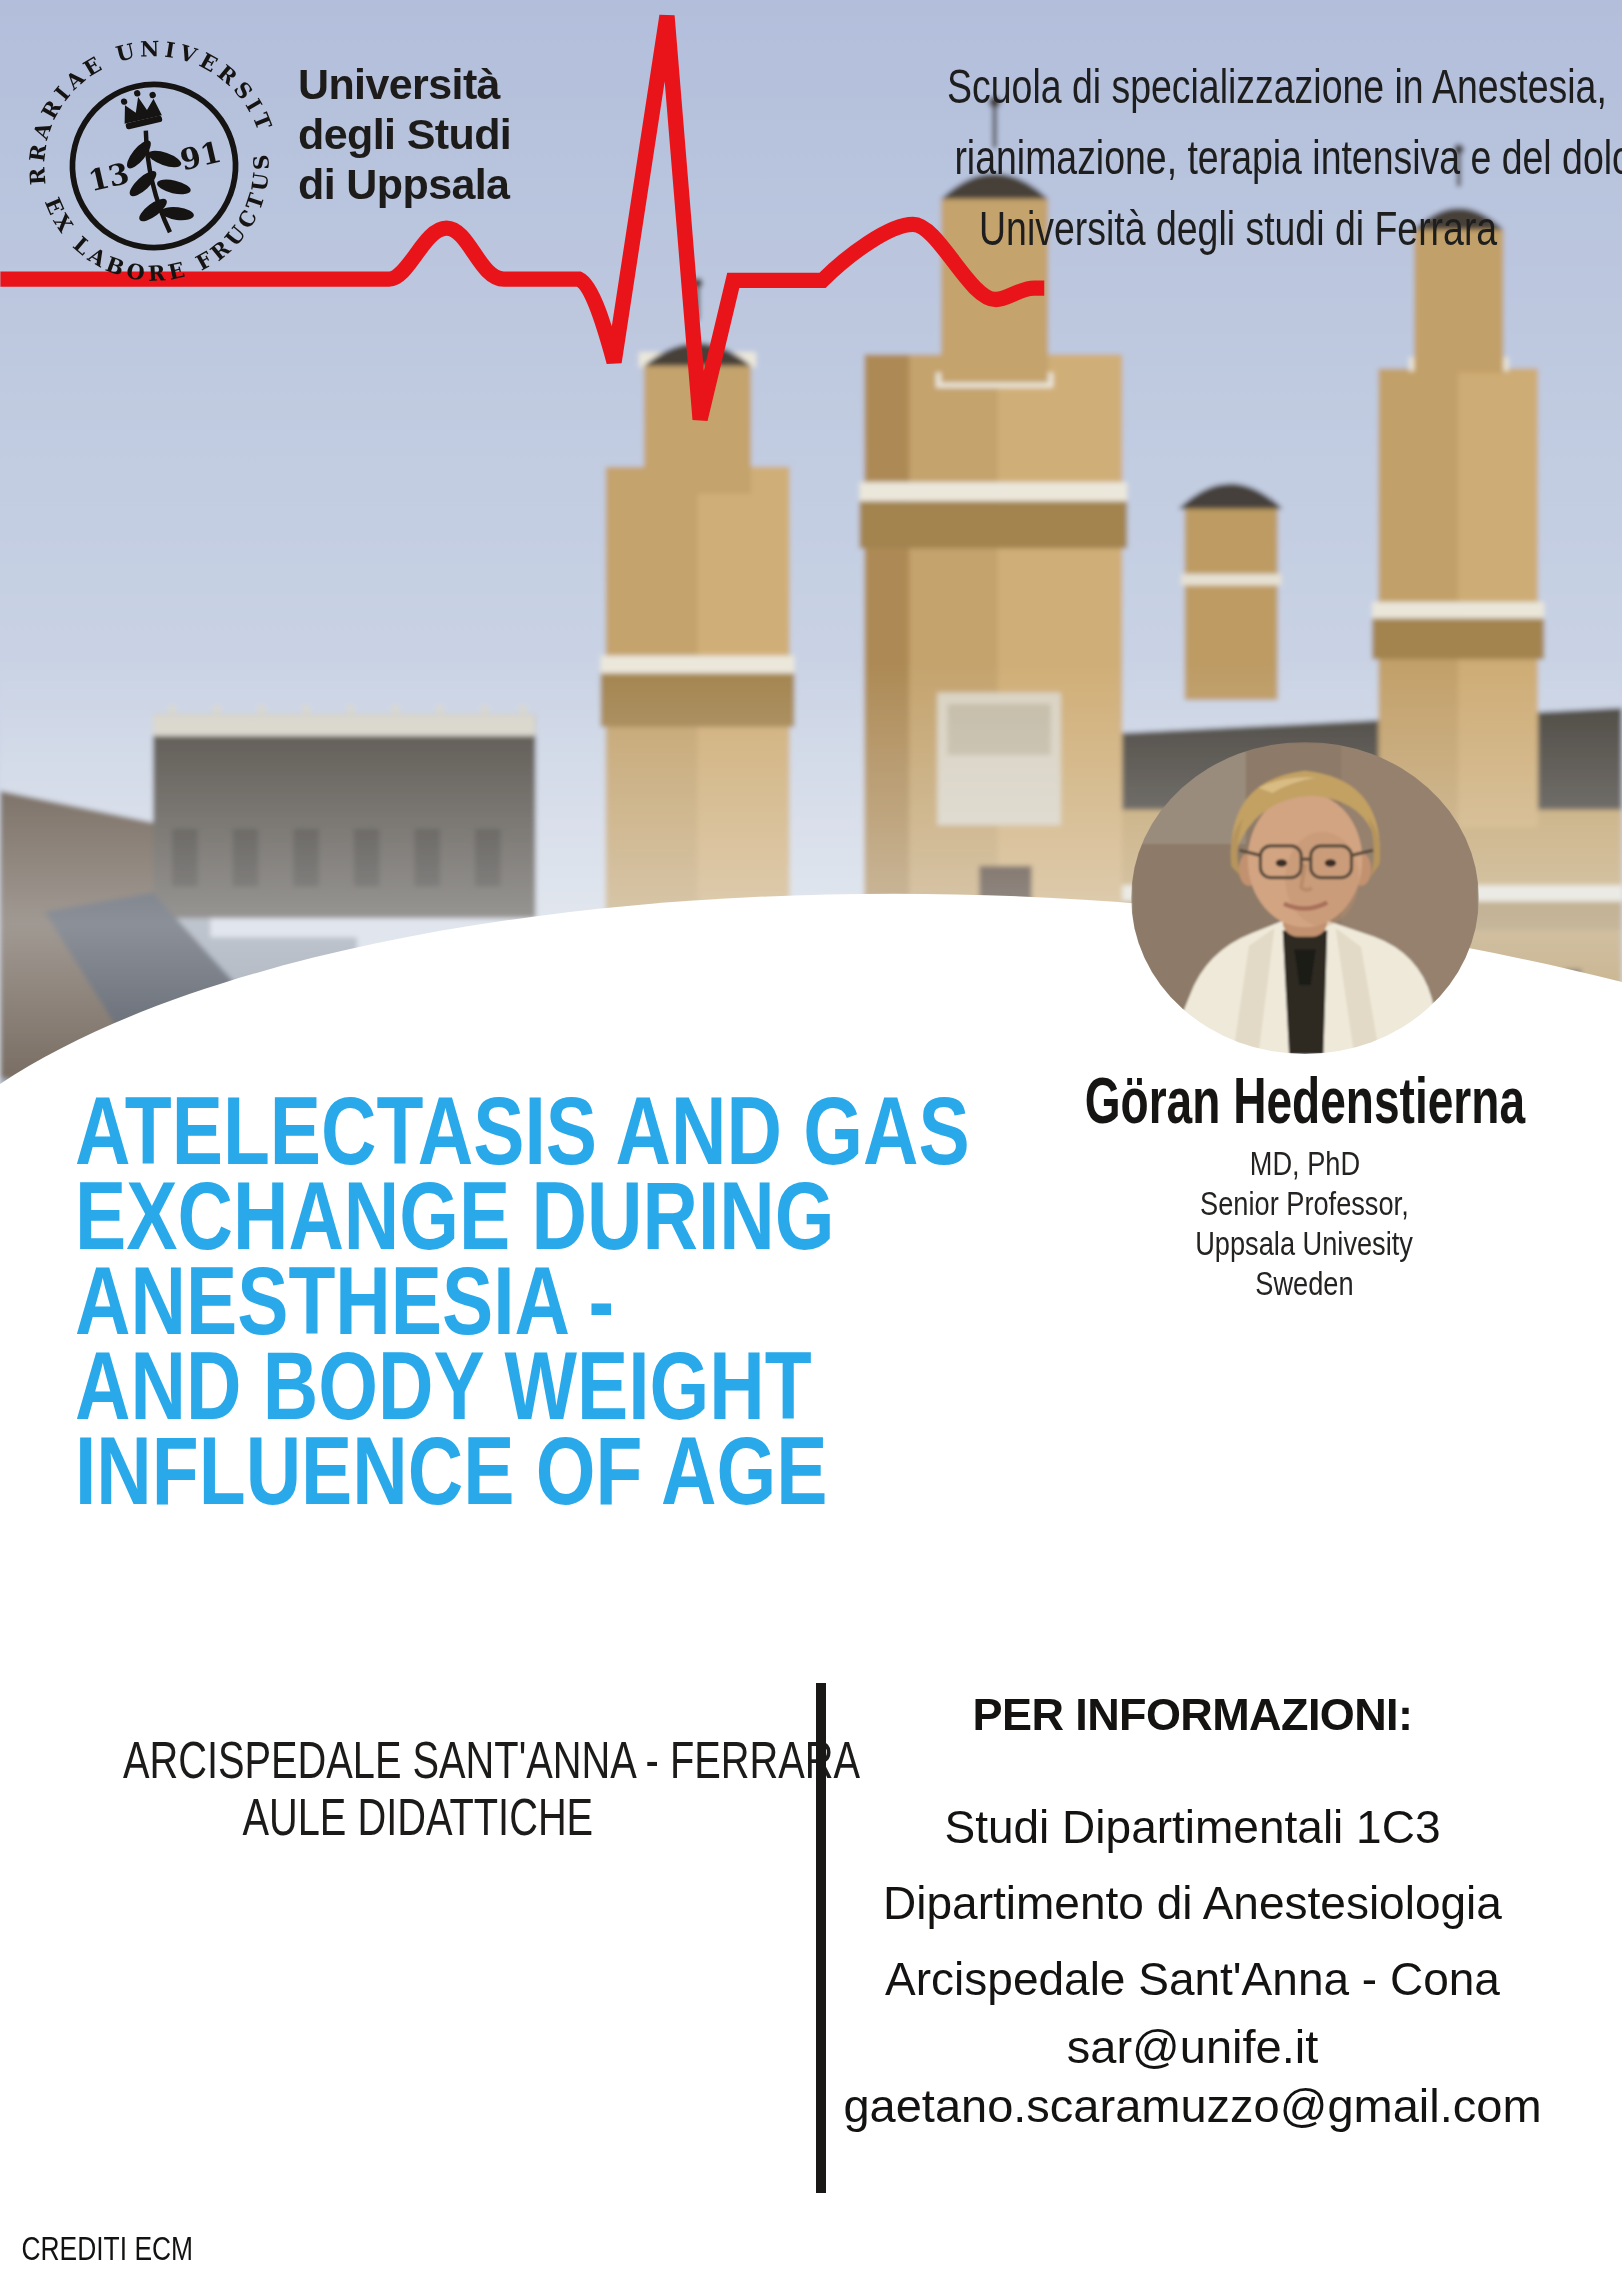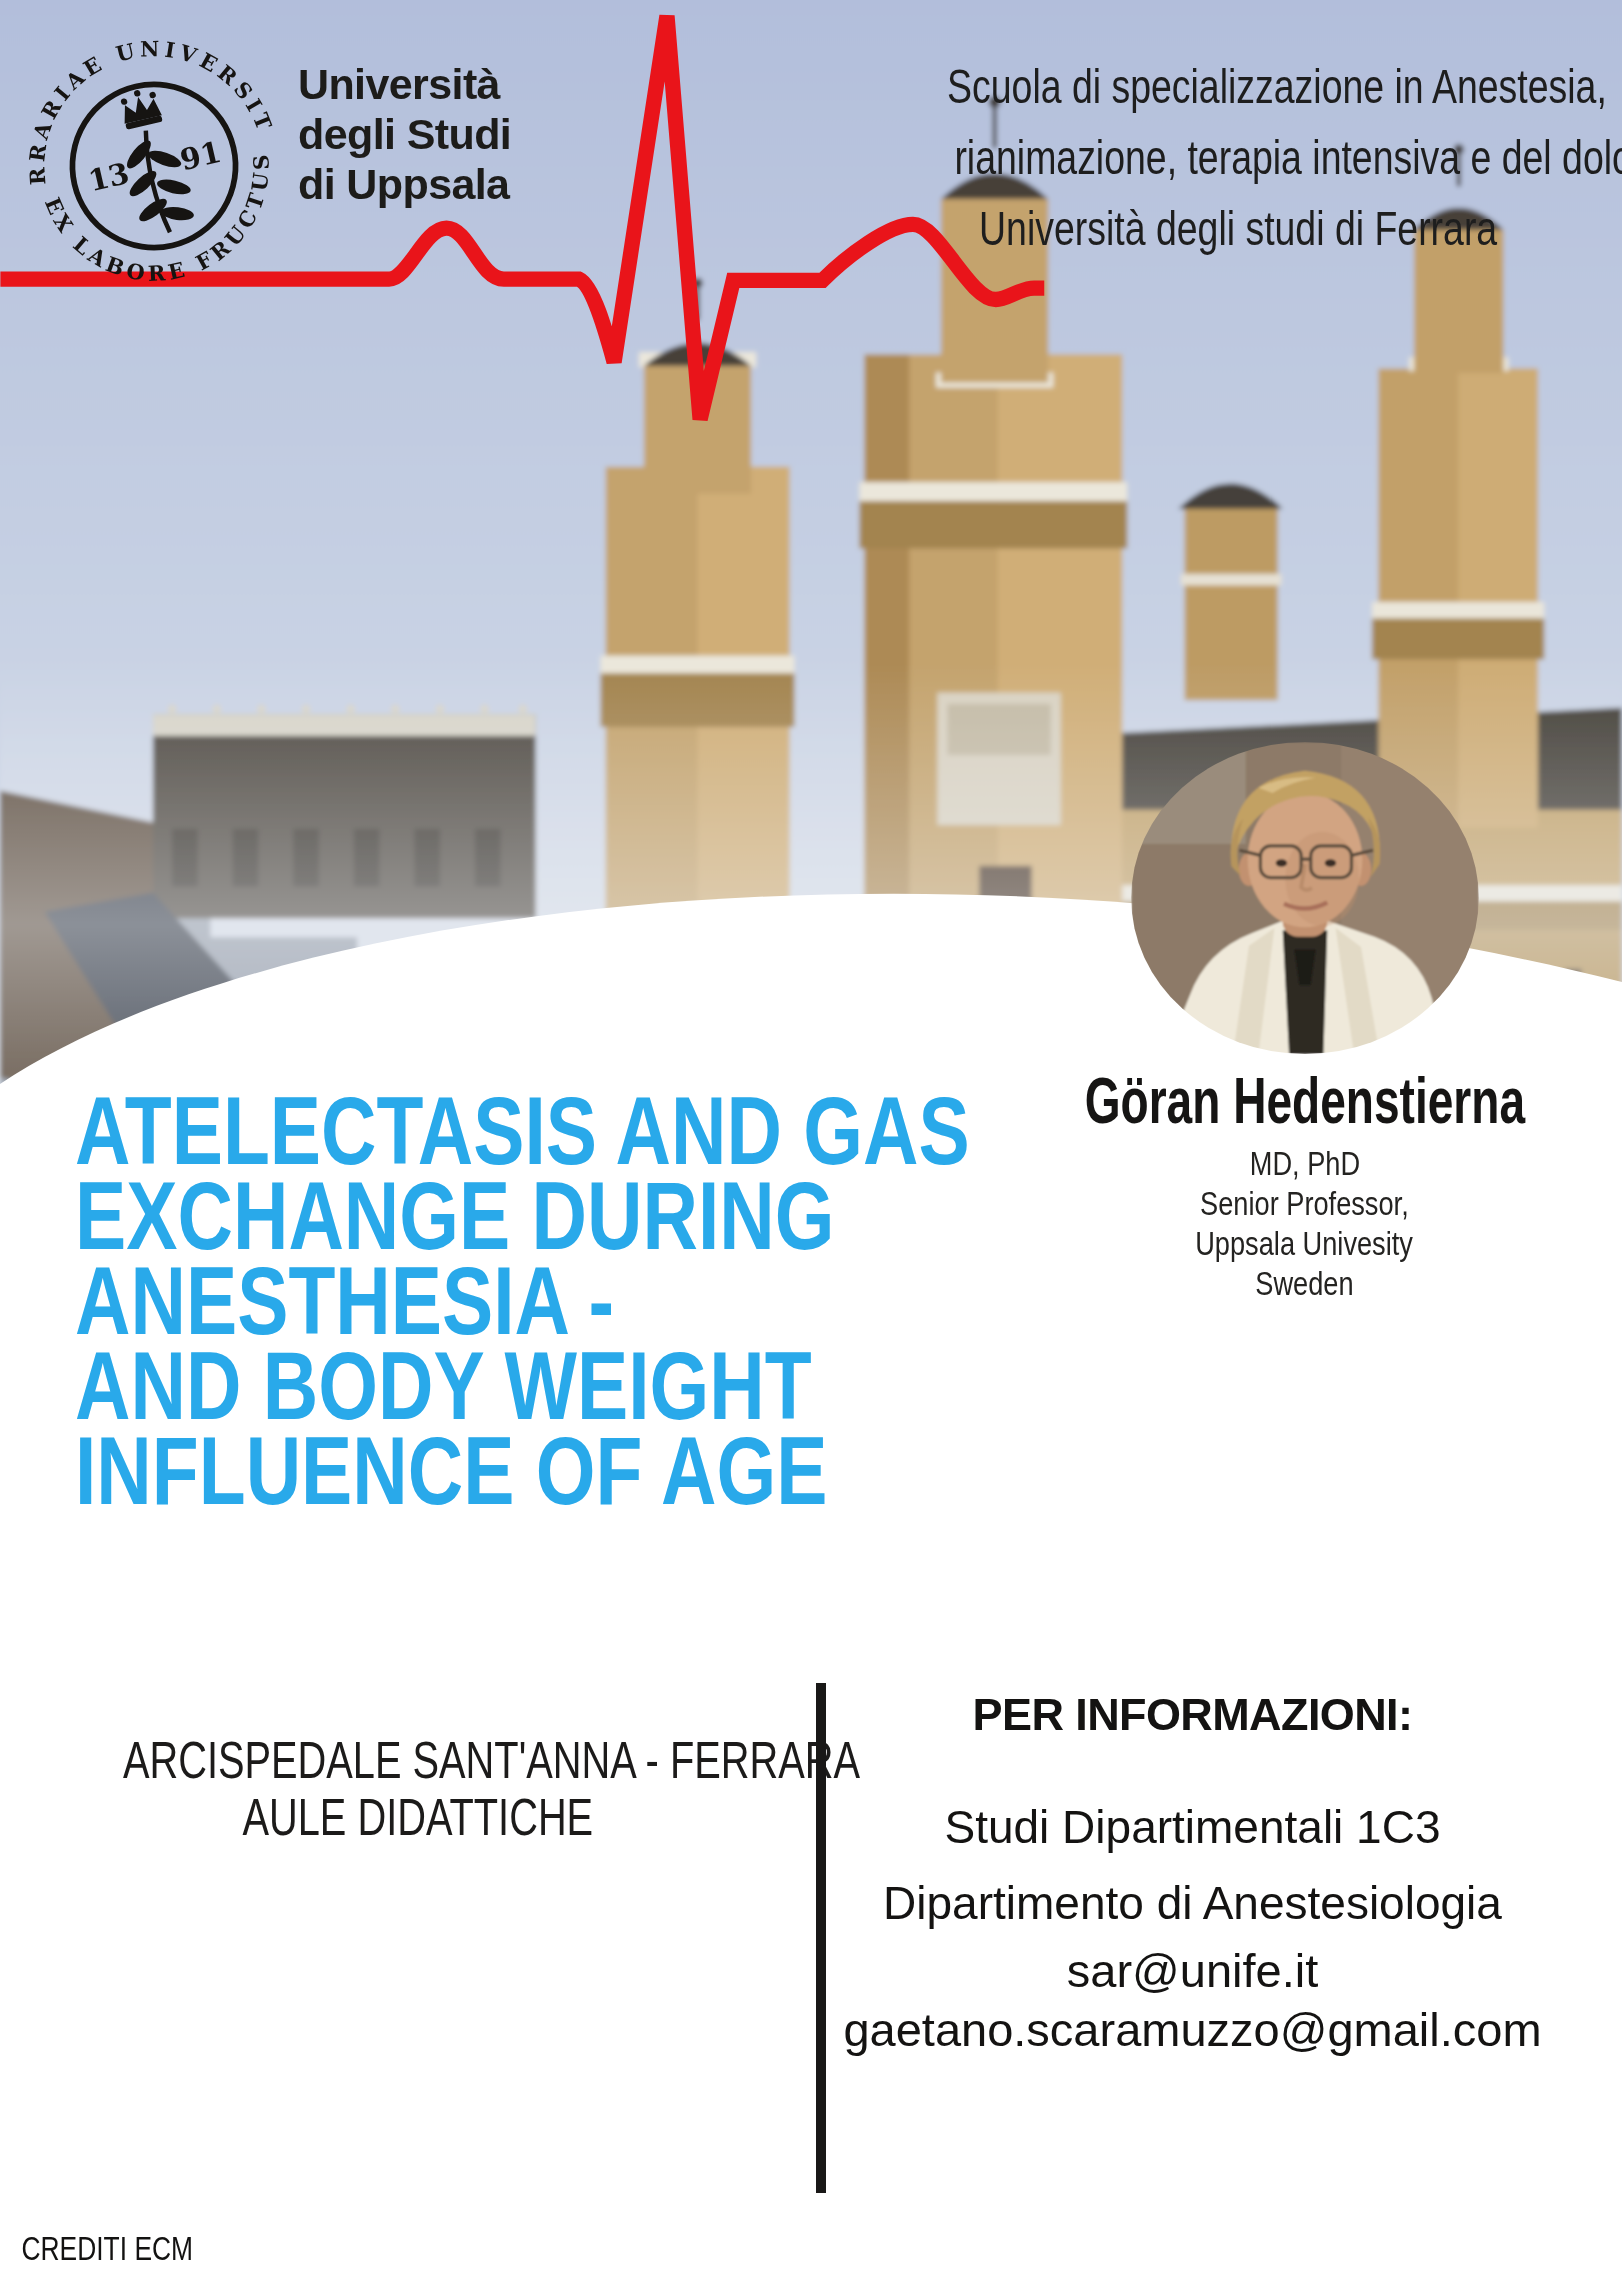--- a/index.html
+++ b/index.html
@@ -336,20 +336,21 @@
     </div>
   </div>
 
   <div class="abs divider"></div>
 
   <div class="abs info">
     <div class="info-heading nowrap">PER INFORMAZIONI:</div>
     <div class="info-address">
       <div class="nowrap">Studi Dipartimentali 1C3</div>
       <div class="nowrap">Dipartimento di Anestesiologia</div>
+      <div class="nowrap">Arcispedale Sant'Anna - Cona</div>
     </div>
     <div class="info-emails">
       <div class="nowrap">sar@unife.it</div>
       <div class="nowrap">gaetano.scaramuzzo@gmail.com</div>
     </div>
   </div>
 
   <div class="abs footer">
     <span class="cx">CREDITI ECM</span>
   </div>

